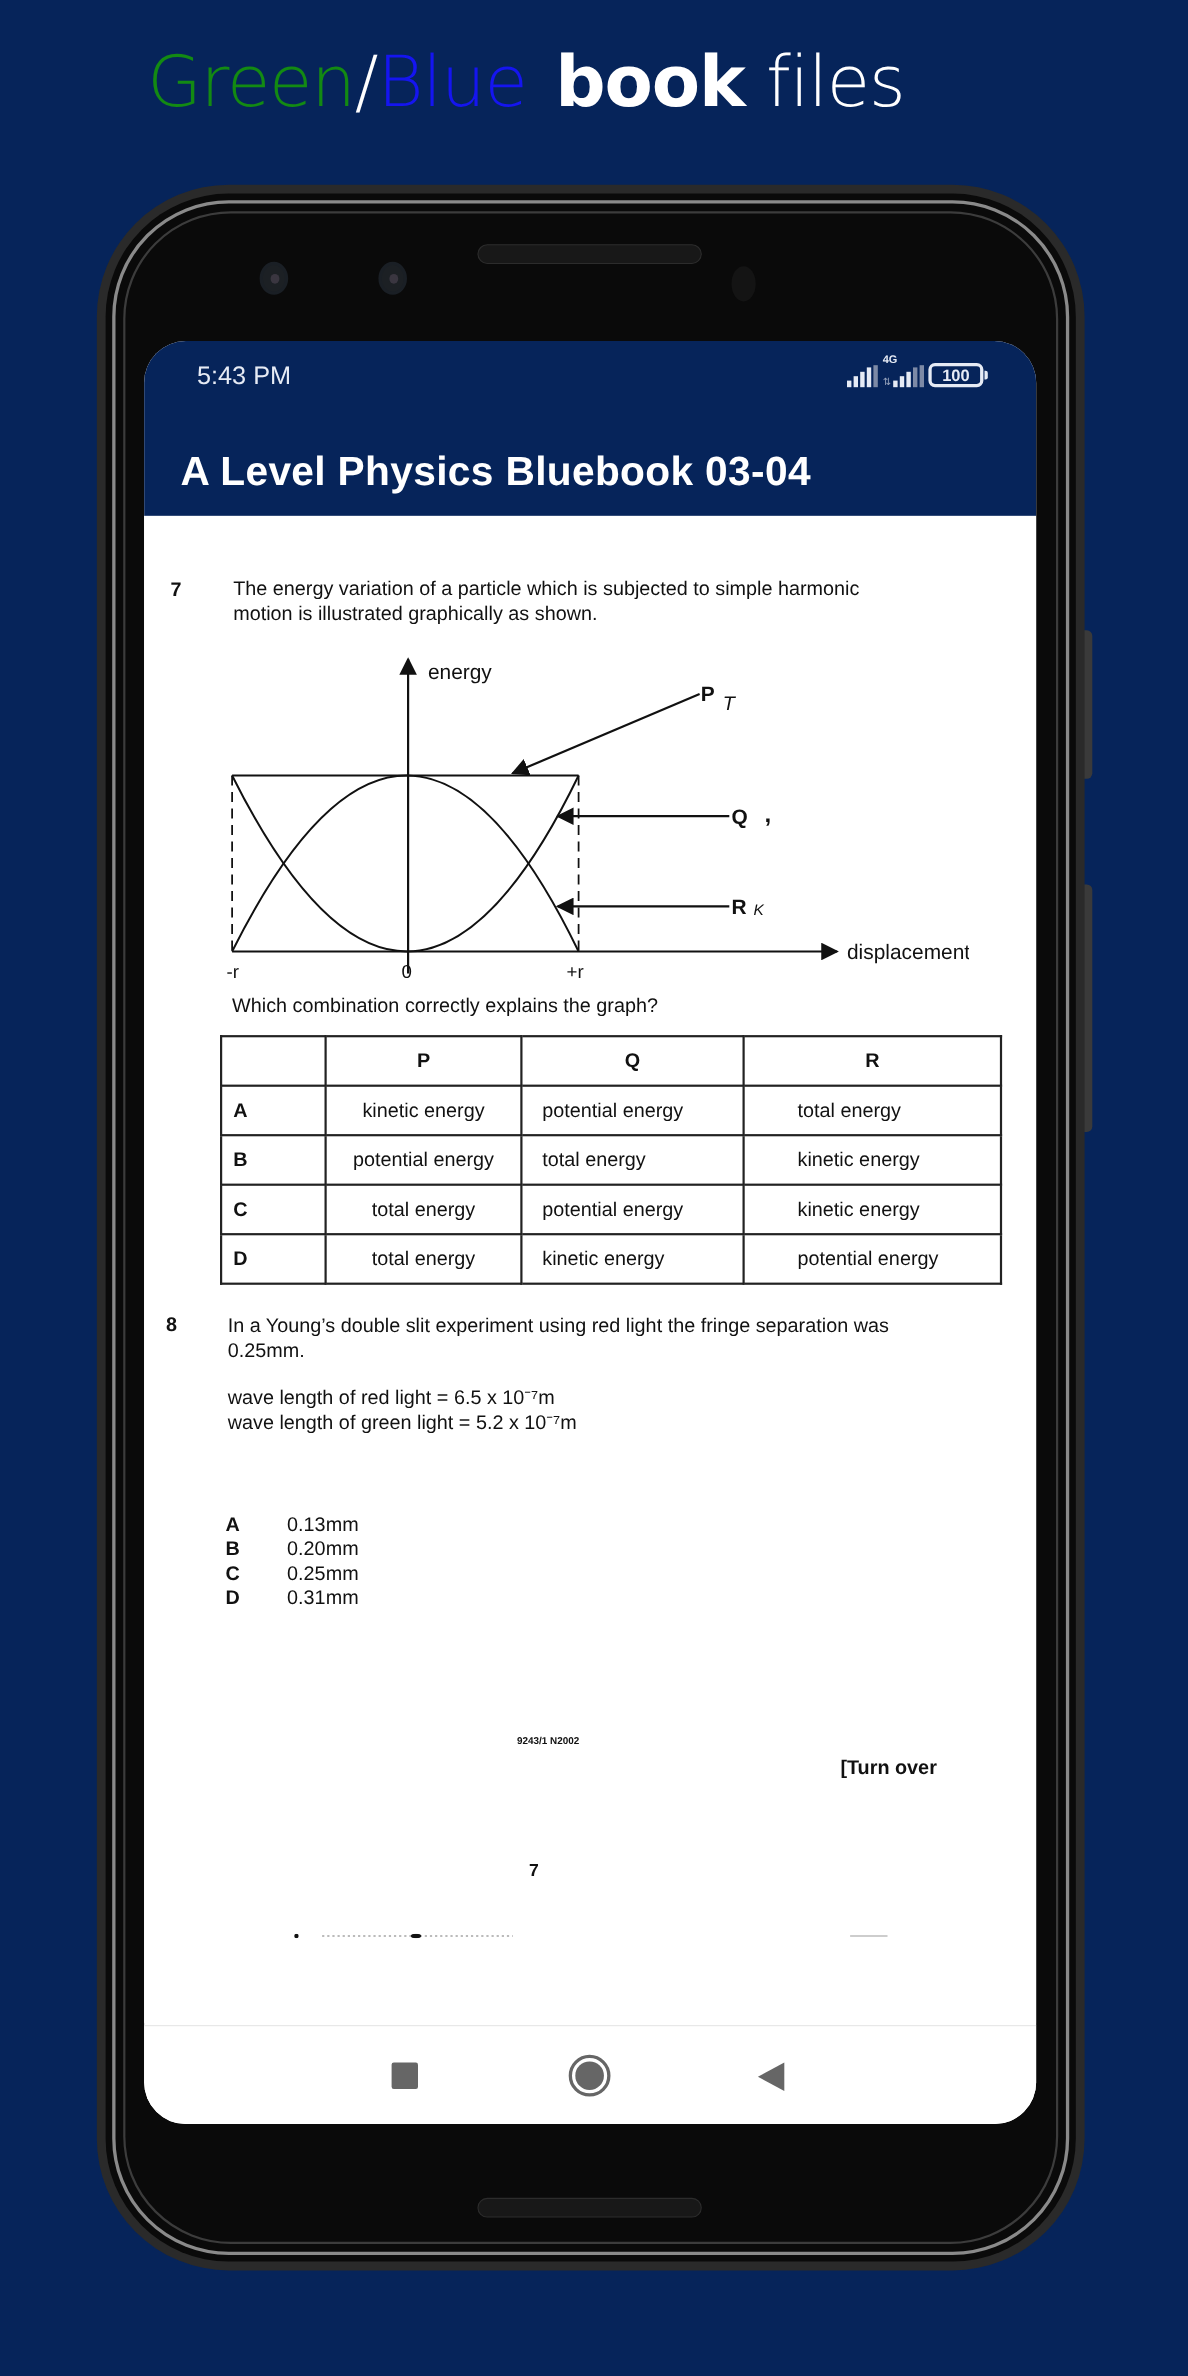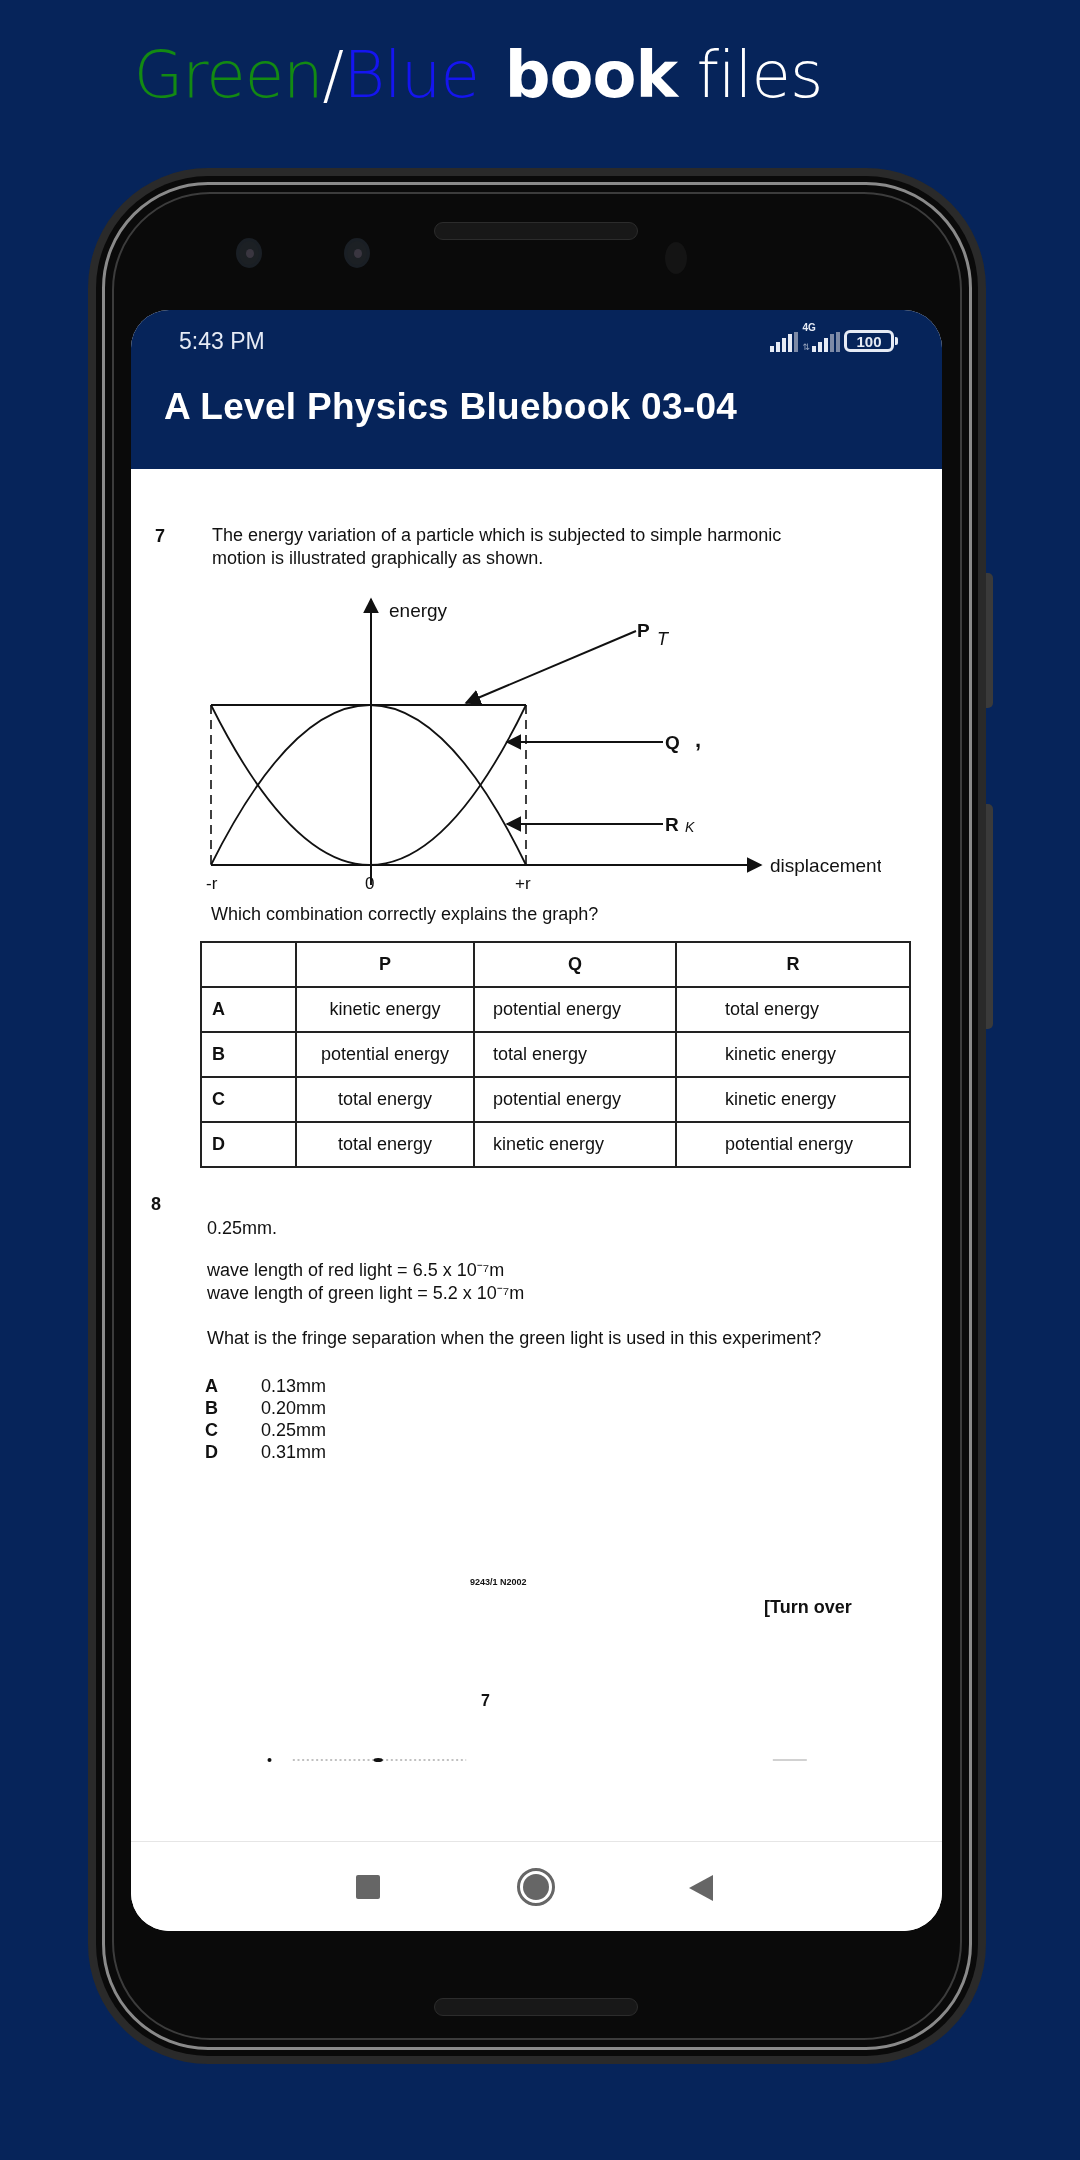--- a/index.html
+++ b/index.html
@@ -30,21 +30,21 @@
   .status-icons { position: absolute; right: 44px; top: 20px; display: flex; align-items: flex-end; gap: 4px; }
   .sig { display: flex; align-items: flex-end; gap: 2px; height: 20px; }
   .sig span { display: block; width: 4px; background: #e6ebf5; }
   .sig span.dim { background: #7d8aa6; }
   .net4g { position: relative; display: flex; align-items: flex-end; }
   .net4g .lbl { position: absolute; top: -10px; left: 0; color: #e6ebf5; font-size: 10px; font-weight: 700; }
   .net4g .arr { color: #9aa6bf; font-size: 9px; margin-right: 2px; }
   .battery { display: flex; align-items: center; }
   .battery .body { border: 3px solid #e6ebf5; border-radius: 6px; width: 50px; height: 22px; display: flex; align-items: center; justify-content: center; color: #e6ebf5; font-size: 15px; font-weight: 700; line-height: 1; }
   .battery .tip { width: 3px; height: 8px; background: #e6ebf5; margin-left: 1px; border-radius: 0 2px 2px 0; }
-  .app-title { position: absolute; left: 33px; top: 76px; color: #ffffff; font-size: 37px; font-weight: 700; font-family: "Liberation Sans", sans-serif; letter-spacing: 0.3px; }
+  .app-title { position: absolute; left: 33px; top: 98px; color: #ffffff; font-size: 37px; font-weight: 700; font-family: "Liberation Sans", sans-serif; letter-spacing: 0.3px; }
 
   .doc { position: absolute; left: 0; top: 159px; width: 811px; height: 1370px; background: #fff; color: #111; font-family: "Liberation Sans", sans-serif; }
   .qnum { position: absolute; font-weight: 700; font-size: 18px; }
   .qtext { position: absolute; font-size: 18px; line-height: 23px; }
 
   .graph { position: absolute; left: 70px; top: 120px; width: 680px; height: 300px; }
   .graph text { font-family: "Liberation Sans", sans-serif; fill: #111; }
 
   table.combo { position: absolute; left: 69px; top: 472px; width: 711px; border-collapse: collapse; font-size: 18px; }
   table.combo td, table.combo th { border: 2px solid #222; height: 45px; font-weight: 400; }
@@ -188,24 +188,24 @@
       <tr>
         <td class="rowlbl">D</td>
         <td class="p">total energy</td>
         <td class="q">kinetic energy</td>
         <td class="r">potential energy</td>
       </tr>
     </tbody>
       </table>
 
     <div class="qnum" style="left:20px;top:725px;">8</div>
+    <div class="qtext" style="left:76px;top:725px;">In a Young’s double slit experiment using red light the fringe separation was</div>
     <div class="qtext" style="left:76px;top:748px;">0.25mm.</div>
     <div class="qtext" style="left:76px;top:790px;">wave length of red light  =  6.5 x 10⁻⁷m</div>
     <div class="qtext" style="left:76px;top:813px;">wave length of green light  =  5.2 x 10⁻⁷m</div>
-    <div class="qtext" style="left:76px;top:858px;">What is the fringe separation when the green light is used in this experiment?</div>
 
     <div class="opts" style="top:906px;">
       <div class="row">
           <span class="k">A</span>
           <span>0.13mm</span>
         </div>
       <div class="row">
           <span class="k">B</span>
           <span>0.20mm</span>
         </div>

